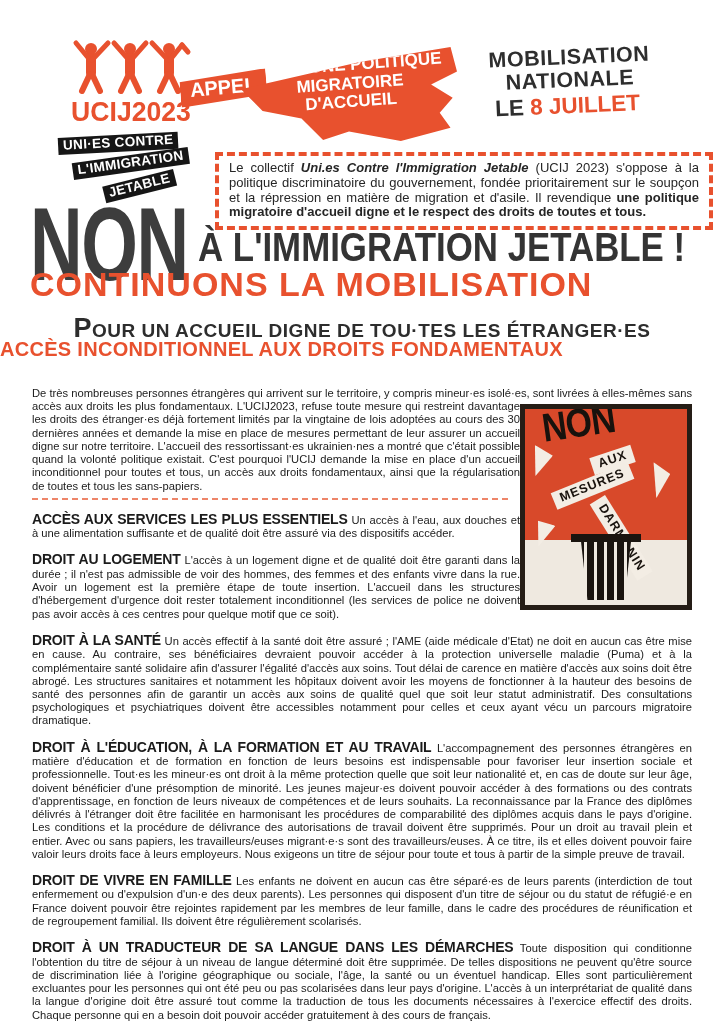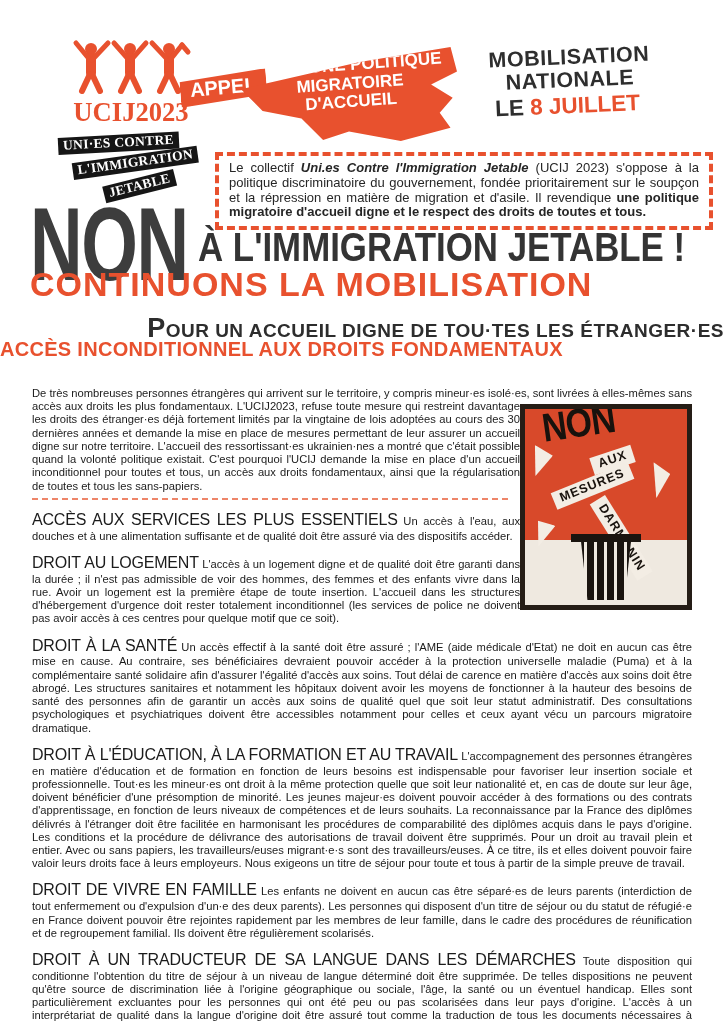--- a/index.html
+++ b/index.html
@@ -1,21 +1,21 @@
 <!DOCTYPE html>
 <html lang="fr"><head>
 <meta charset="utf-8">
 <style>
   html,body{margin:0;padding:0;background:#e9e9e9;}
   .page{
     position:relative;width:724px;height:1024px;margin:0 auto;background:#ffffff;
     overflow:hidden;font-family:"Liberation Sans", sans-serif;color:#1c1c1c;
   }
   
-  .logo{position:absolute;left:56px;top:36px;width:150px;text-align:center;font-family:Liberation Serif, serif;}
+  .logo{position:absolute;left:56px;top:36px;width:150px;text-align:center;}
   .logo svg{display:block;margin:0 auto;}
   .org{font-size:28px;font-weight:800;color:#e8512e;letter-spacing:0;transform:scaleX(.95);transform-origin:center;line-height:1;margin-top:2px;}
   .badges{margin-top:6px;text-align:left;width:190px;}
   .badge-row{line-height:1.05;white-space:nowrap;}
   .chip{display:inline-block;background:#161616;color:#fff;font-weight:800;font-size:13.5px;
         padding:1px 5px 2px;letter-spacing:.3px;}
   .r1{transform:rotate(-3deg);margin-left:2px;}
   .r2{transform:rotate(-8deg);margin-left:16px;}
   .r3{transform:rotate(-14deg);margin-left:46px;}
   
@@ -37,30 +37,30 @@
             padding:5px 10px 6px;font-size:13px;line-height:1.14;text-align:justify;color:#262626;}
   .introbox .name{font-weight:800;font-style:italic;}
   .introbox .bold{font-weight:800;}
   
   .non{position:absolute;left:30px;top:198px;font-size:104px;font-weight:900;color:#3d3d3d;
        line-height:.9;transform:scaleX(.70);transform-origin:left top;letter-spacing:-2px;}
   .h1{position:absolute;left:198px;top:226px;font-size:41px;font-weight:800;color:#343434;
       white-space:nowrap;transform:scaleX(.85);transform-origin:left top;line-height:1.05;}
   .h2{position:absolute;left:30px;top:267px;width:680px;font-size:34px;font-weight:800;color:#e8512e;
       white-space:nowrap;letter-spacing:1px;line-height:1;}
-  .h3{position:absolute;left:0;top:313px;width:724px;text-align:right;font-size:19px;font-weight:700;
+  .h3{position:absolute;left:0;top:313px;width:724px;text-align:center;font-size:19px;font-weight:700;
       color:#2d2d2d;letter-spacing:.5px;text-transform:uppercase;}
   .h3::first-letter{font-size:27px;}
   .h4{position:absolute;left:0;top:338px;width:724px;font-size:20px;font-weight:800;
       color:#e8512e;letter-spacing:.3px;}
   
   .body{position:absolute;left:32px;top:376px;width:660px;font-size:11.2px;line-height:1.18;
         text-align:justify;color:#1b1b1b;}
   .body p{margin:11px 0 5px 0;}
-  .sh{font-weight:400;font-size:16px;letter-spacing:-.2px;}
+  .sh{font-weight:700;font-size:14px;letter-spacing:-.2px;}
   .divider{border-top:2px dashed #ee8569;margin:2px 184px 4px 0;height:0;}
   
   .poster-float{float:right;width:182px;height:234px;shape-outside:inset(28px 0 0 10px);}
   .poster{position:relative;margin:28px 0 0 10px;width:162px;height:196px;border:5px solid #251d16;
           background:linear-gradient(#d8492a 0 67%,#efe9e0 67% 100%);overflow:hidden;}
   .p-non{position:absolute;left:14px;top:-4px;font-size:40px;font-weight:900;color:#18120d;
          transform:rotate(-8deg) scaleX(.85);transform-origin:left top;letter-spacing:-1px;}
   .strip{position:absolute;background:#f3ede4;color:#18120d;font-weight:800;font-size:12.5px;
          padding:1px 7px 2px;letter-spacing:1px;white-space:nowrap;}
   .s-aux{left:66px;top:42px;transform:rotate(-18deg);}

